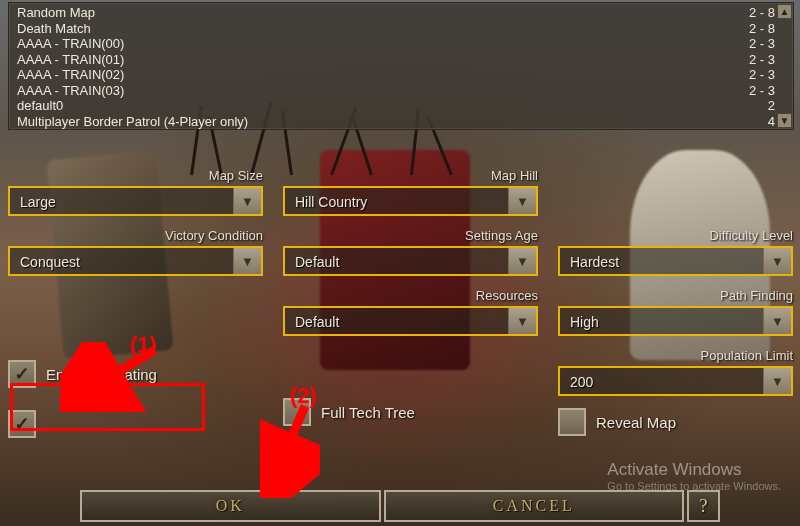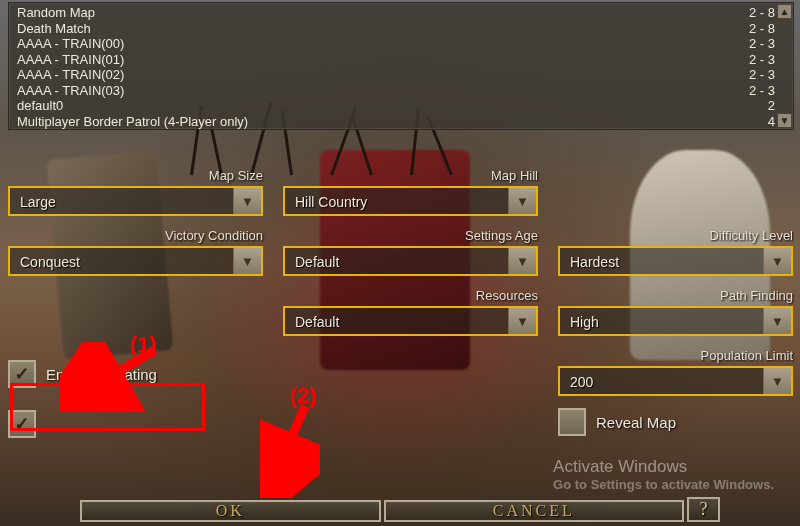--- a/index.html
+++ b/index.html
@@ -78,21 +78,21 @@
     width:28px; height:28px;
     border:2px solid #b7ad96;
     background: linear-gradient(#8f856f,#6e6450);
     display:flex; align-items:center; justify-content:center;
     color:#2b2418; font-size:18px; font-weight:bold;
   }
   .cb-label { font-size:15px; color:#efe7d8; text-shadow:1px 1px 2px #000;}
   
   .button-bar {
     position:absolute; left:80px; bottom:4px; width:640px; height:32px;
-    display:flex; gap:3px;align-items:flex-end;
+    display:flex; gap:3px;
   }
   .btn {
     border:2px solid #b6ab94;
     background: linear-gradient(rgba(90,82,66,0.7), rgba(50,44,32,0.85));
     display:flex; align-items:center; justify-content:center;
     font-family: 'Times New Roman', serif;
     letter-spacing:3px; font-size:16px;
     color:#c7a96a;
     text-shadow: 0 0 4px #3a2b10, 1px 1px 1px #000;
     cursor:pointer;
@@ -101,25 +101,25 @@
   .btn.cancel { width:332px; }
   .btn.help { width:36px; letter-spacing:0; font-size:18px; color:#d6c9a8;}
   
   .annot { position:absolute; font-weight:bold; font-size:22px; color:#ff0000; z-index:50; pointer-events:none;}
   .red-box {
     position:absolute; border:3px solid #ff0000; z-index:49; pointer-events:none;
   }
   .arrow { position:absolute; z-index:49; pointer-events:none;}
   
   .watermark {
-    position:absolute; right:26px; bottom:34px;
+    position:absolute; right:19px; bottom:34px;
     color:rgba(255,255,255,0.45); text-align:left;
     font-size:17px; pointer-events:none;
   }
-  .watermark small{ display:block; font-size:13px; color:rgba(255,255,255,0.35);font-weight:bold;}
+  .watermark small{ display:block; font-size:11px; color:rgba(255,255,255,0.35);}
 </style>
 </head>
 <body>
 
 <div class="bg-figure fig1"></div>
 <div class="bg-figure fig2"></div>
 <div class="bg-figure fig3"></div>
 <div class="spikes">
   <span style="left:10px;height:70px;transform:rotate(8deg)"></span>
   <span style="left:40px;height:60px;transform:rotate(-12deg)"></span>
@@ -209,20 +209,24 @@
       <span class="dd-btn">▼</span>
     </div>
 
     <span class="field-label">Resources</span>
     <div class="dropdown">
       <span class="value">Default</span>
       <span class="dd-btn">▼</span>
     </div>
 
     <div style="height:50px"></div>
+    <div class="checkbox-row">
+      <div class="checkbox"></div>
+      <span class="cb-label">Full Tech Tree</span>
+    </div>
   </div>
 
   <div class="col col3">
     <div style="height:60px"></div>
     <span class="field-label">Difficulty Level</span>
     <div class="dropdown">
       <span class="value">Hardest</span>
       <span class="dd-btn">▼</span>
     </div>
 

